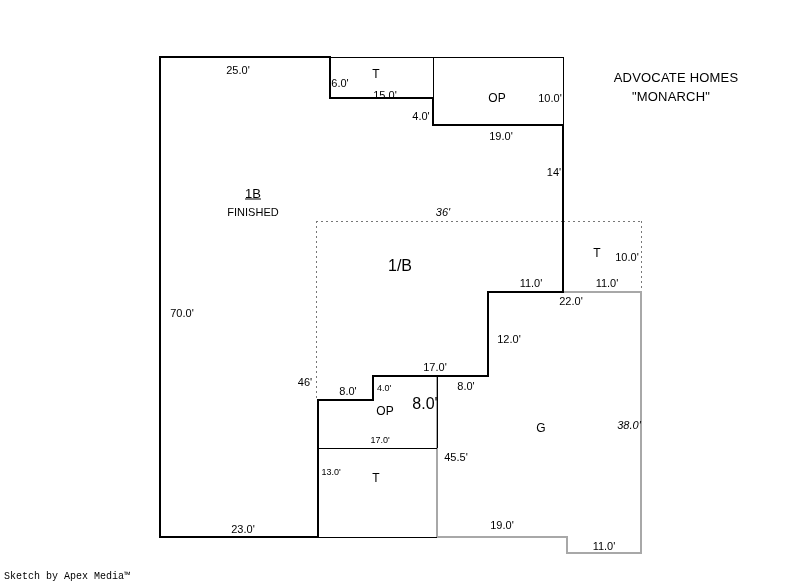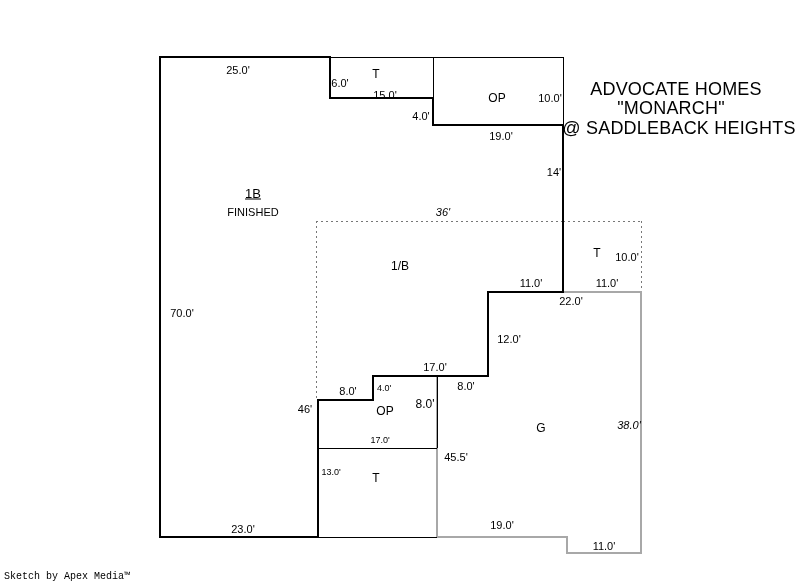--- a/index.html
+++ b/index.html
@@ -15,24 +15,24 @@
   .plan-svg { position: absolute; left: 0; top: 0; }
   .lbl {
     position: absolute;
     transform: translate(-50%, -50%);
     font-size: 11px;
     line-height: 1;
     white-space: nowrap;
     color: #000;
   }
   .s9  { font-size: 9px; }
-  .s10 { font-size: 12px; }
+  .s10 { font-size: 16px; }
   .s12 { font-size: 12px; }
   .s13 { font-size: 13px; text-decoration: underline; }
-  .title-line { font-size: 18px; letter-spacing: 0.2px; margin-top: 12px; }
+  .title-line { font-size: 13px; letter-spacing: 0.2px; }
   .credit {
     position: absolute;
     left: 4px;
     top: 572px;
     font-size: 10px;
     transform: none;
     font-family: Liberation Mono, monospace;
   }
 </style>
 </head>
@@ -62,21 +62,20 @@
       <line x1="318" y1="537" x2="437" y2="537"></line>
     </g>
 
     <g fill="none" stroke-width="2" stroke="#000000">
       <polygon points="160,57 330,57 330,98 433,98 433,125 563,125 563,292 488,292 488,376 373,376 373,400 318,400 318,537 160,537"></polygon>
     </g>
   </svg>
 
   <span class="lbl title-line" style="left:676px; top:77px;">ADVOCATE HOMES</span>
   <span class="lbl title-line" style="left:671px; top:96px;">"MONARCH"</span>
-  <span class="lbl title-line" style="left:679px; top:116px;">@ SADDLEBACK HEIGHTS</span>
 
   <span class="lbl s13" style="left:253px; top:193px;">1B</span>
   <span class="lbl" style="left:253px; top:212px;">FINISHED</span>
   <span class="lbl s10" style="left:400px; top:266px;">1/B</span>
   <span class="lbl s12" style="left:376px; top:74px;">T</span>
   <span class="lbl s12" style="left:597px; top:253px;">T</span>
   <span class="lbl s12" style="left:376px; top:478px;">T</span>
   <span class="lbl s12" style="left:497px; top:98px;">OP</span>
   <span class="lbl s12" style="left:385px; top:411px;">OP</span>
   <span class="lbl s12" style="left:541px; top:428px;">G</span>
@@ -89,21 +88,21 @@
   <span class="lbl" style="left:501px; top:136px;">19.0'</span>
   <span class="lbl" style="left:554px; top:172px;text-align:center;">14'</span>
   <span class="lbl" style="left:443px; top:212px;font-style:italic;">36'</span>
   <span class="lbl" style="left:627px; top:257px;">10.0'</span>
   <span class="lbl" style="left:531px; top:283px;">11.0'</span>
   <span class="lbl" style="left:607px; top:283px;">11.0'</span>
   <span class="lbl" style="left:571px; top:301px;">22.0'</span>
   <span class="lbl" style="left:182px; top:313px;text-align:center;">70.0'</span>
   <span class="lbl" style="left:509px; top:339px;">12.0'</span>
   <span class="lbl" style="left:435px; top:367px;">17.0'</span>
-  <span class="lbl" style="left:305px; top:382px;margin-top:27px;">46'</span>
+  <span class="lbl" style="left:305px; top:382px;">46'</span>
   <span class="lbl s9" style="left:384px; top:388px;">4.0'</span>
   <span class="lbl" style="left:348px; top:391px;">8.0'</span>
   <span class="lbl" style="left:466px; top:386px;">8.0'</span>
   <span class="lbl s10" style="left:425px; top:404px;">8.0'</span>
   <span class="lbl" style="left:629px; top:425px;font-style:italic;">38.0'</span>
   <span class="lbl s9" style="left:380px; top:440px;">17.0'</span>
   <span class="lbl" style="left:456px; top:457px;">45.5'</span>
   <span class="lbl s9" style="left:331px; top:472px;">13.0'</span>
   <span class="lbl" style="left:243px; top:529px;">23.0'</span>
   <span class="lbl" style="left:502px; top:525px;">19.0'</span>

